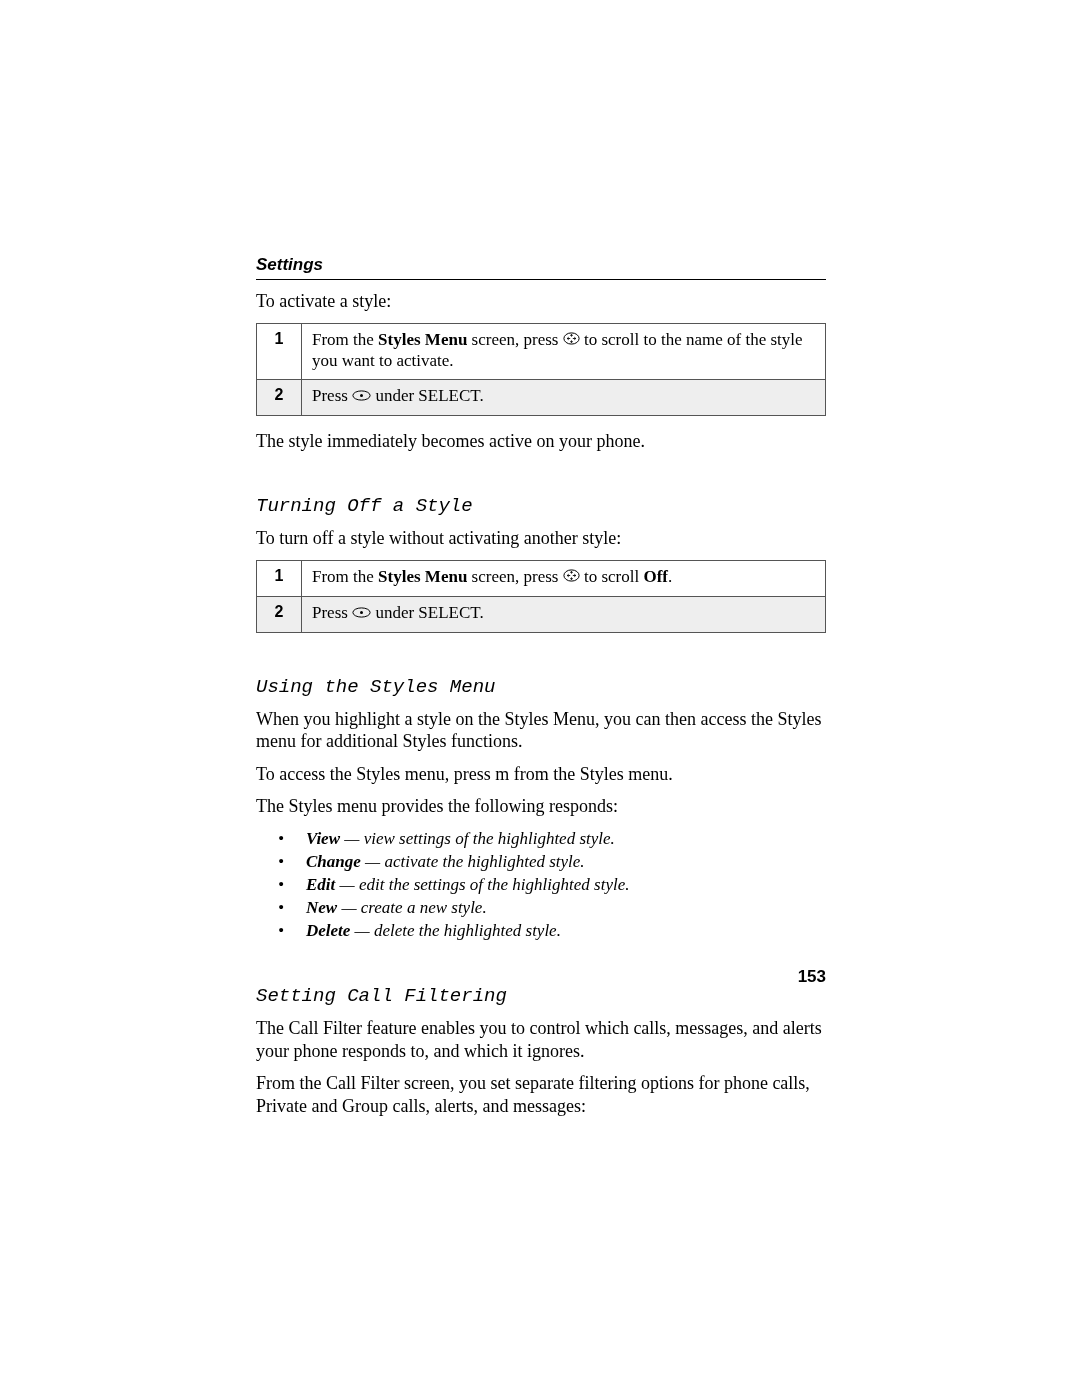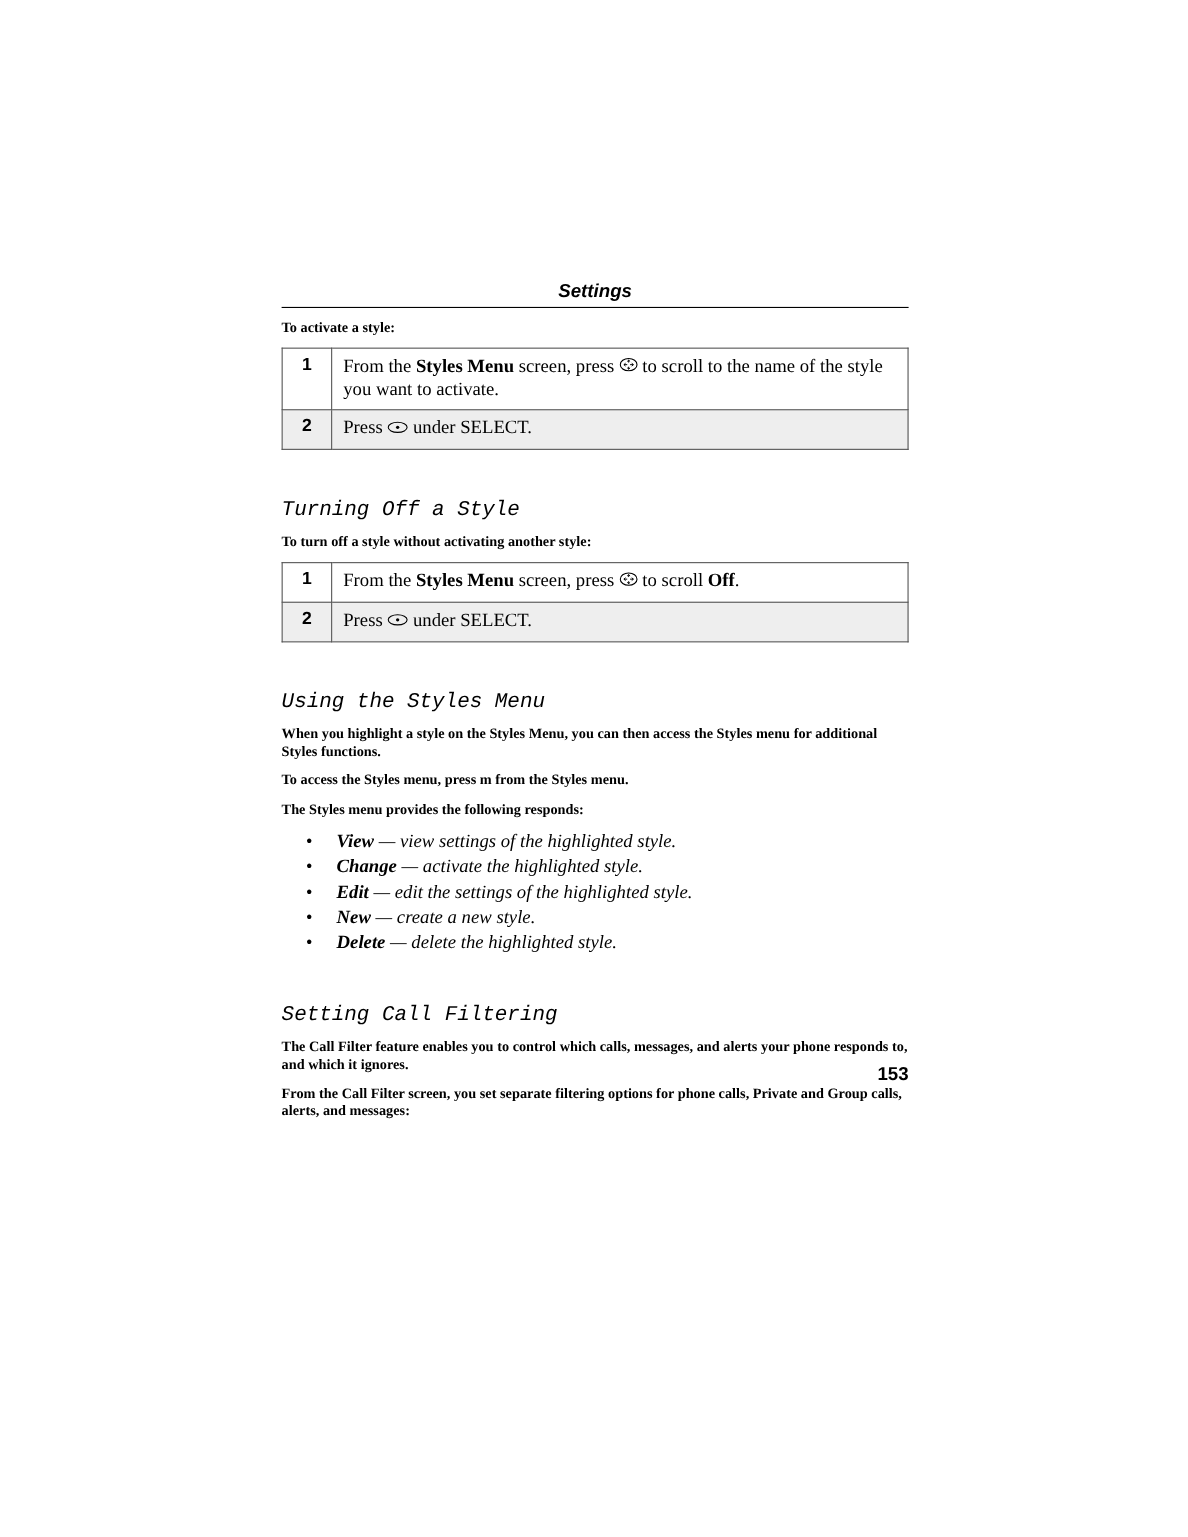--- a/index.html
+++ b/index.html
@@ -12,37 +12,36 @@
     height: 1397px;
     position: relative;
   }
   .page {
     position: absolute;
     left: 256px;
     top: 255px;
     width: 570px;
   }
   .header-label {
-    text-align: center;
+    text-align: left;
     font-family: Arial, Helvetica, sans-serif;
     font-weight: bold;
     font-style: italic;
     font-size: 17px;
     margin-bottom: 4px;
   }
   .hr {
     border: none;
     border-top: 1.2px solid #000;
     margin: 0 0 10px 0;
   }
   .para {
-    font-size: 13px;
+    font-size: 18px;
     line-height: 1.25;
     margin: 10px 0;
-    font-weight: bold;
   }
   .subhead {
     font-family: Liberation Mono, monospace;
     font-style: italic;
     font-size: 19px;
     margin: 43px 0 10px 0;
     font-weight: 500;
   }
   table.steps {
     width: 100%;
@@ -128,20 +127,21 @@
       <td>
         <span>Press </span><span class="icon-inline"><svg width="19" height="11" viewBox="0 0 19 11">
                 <ellipse cx="9.5" cy="5.5" rx="8.6" ry="4.6" fill="none" stroke="#000" stroke-width="1"></ellipse>
                 <circle cx="9.5" cy="5.5" r="1.5" fill="#000"></circle>
               </svg></span><span> under SELECT.</span>
       </td>
     </tr>
   </tbody>
     </table>
 
+  <div class="para">The style immediately becomes active on your phone.</div>
 
   <div class="subhead">Turning Off a Style</div>
 
   <div class="para">To turn off a style without activating another style:</div>
 
   <table class="steps">
     <tbody>
         <tr>
       <td class="numcell">1</td>
       <td>

